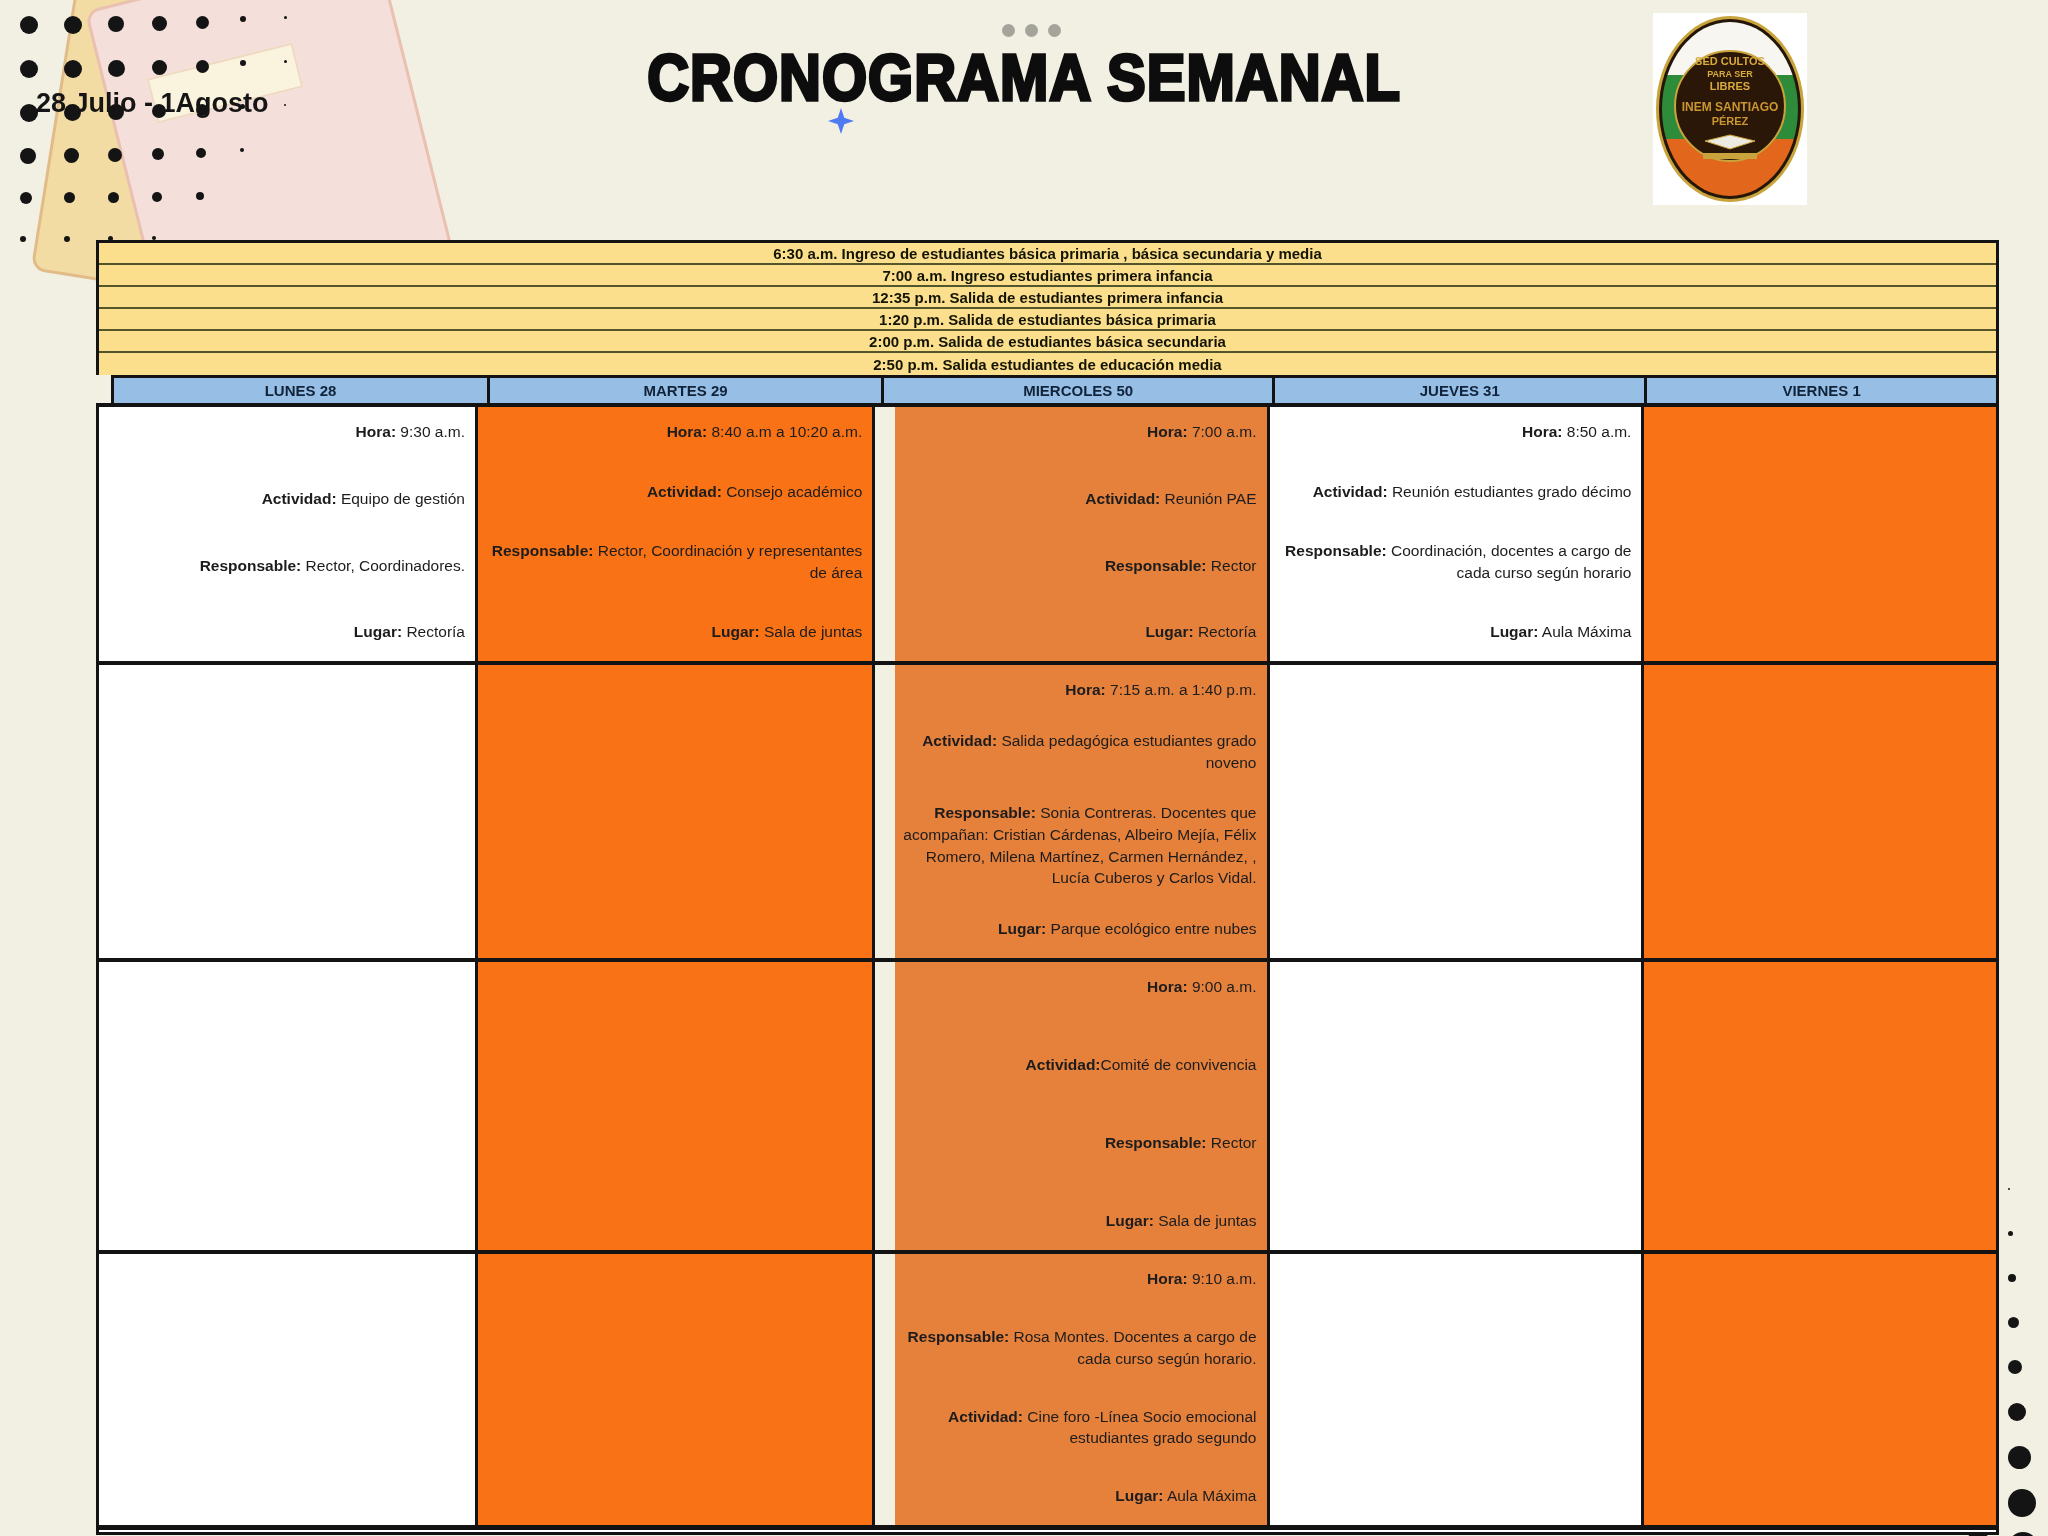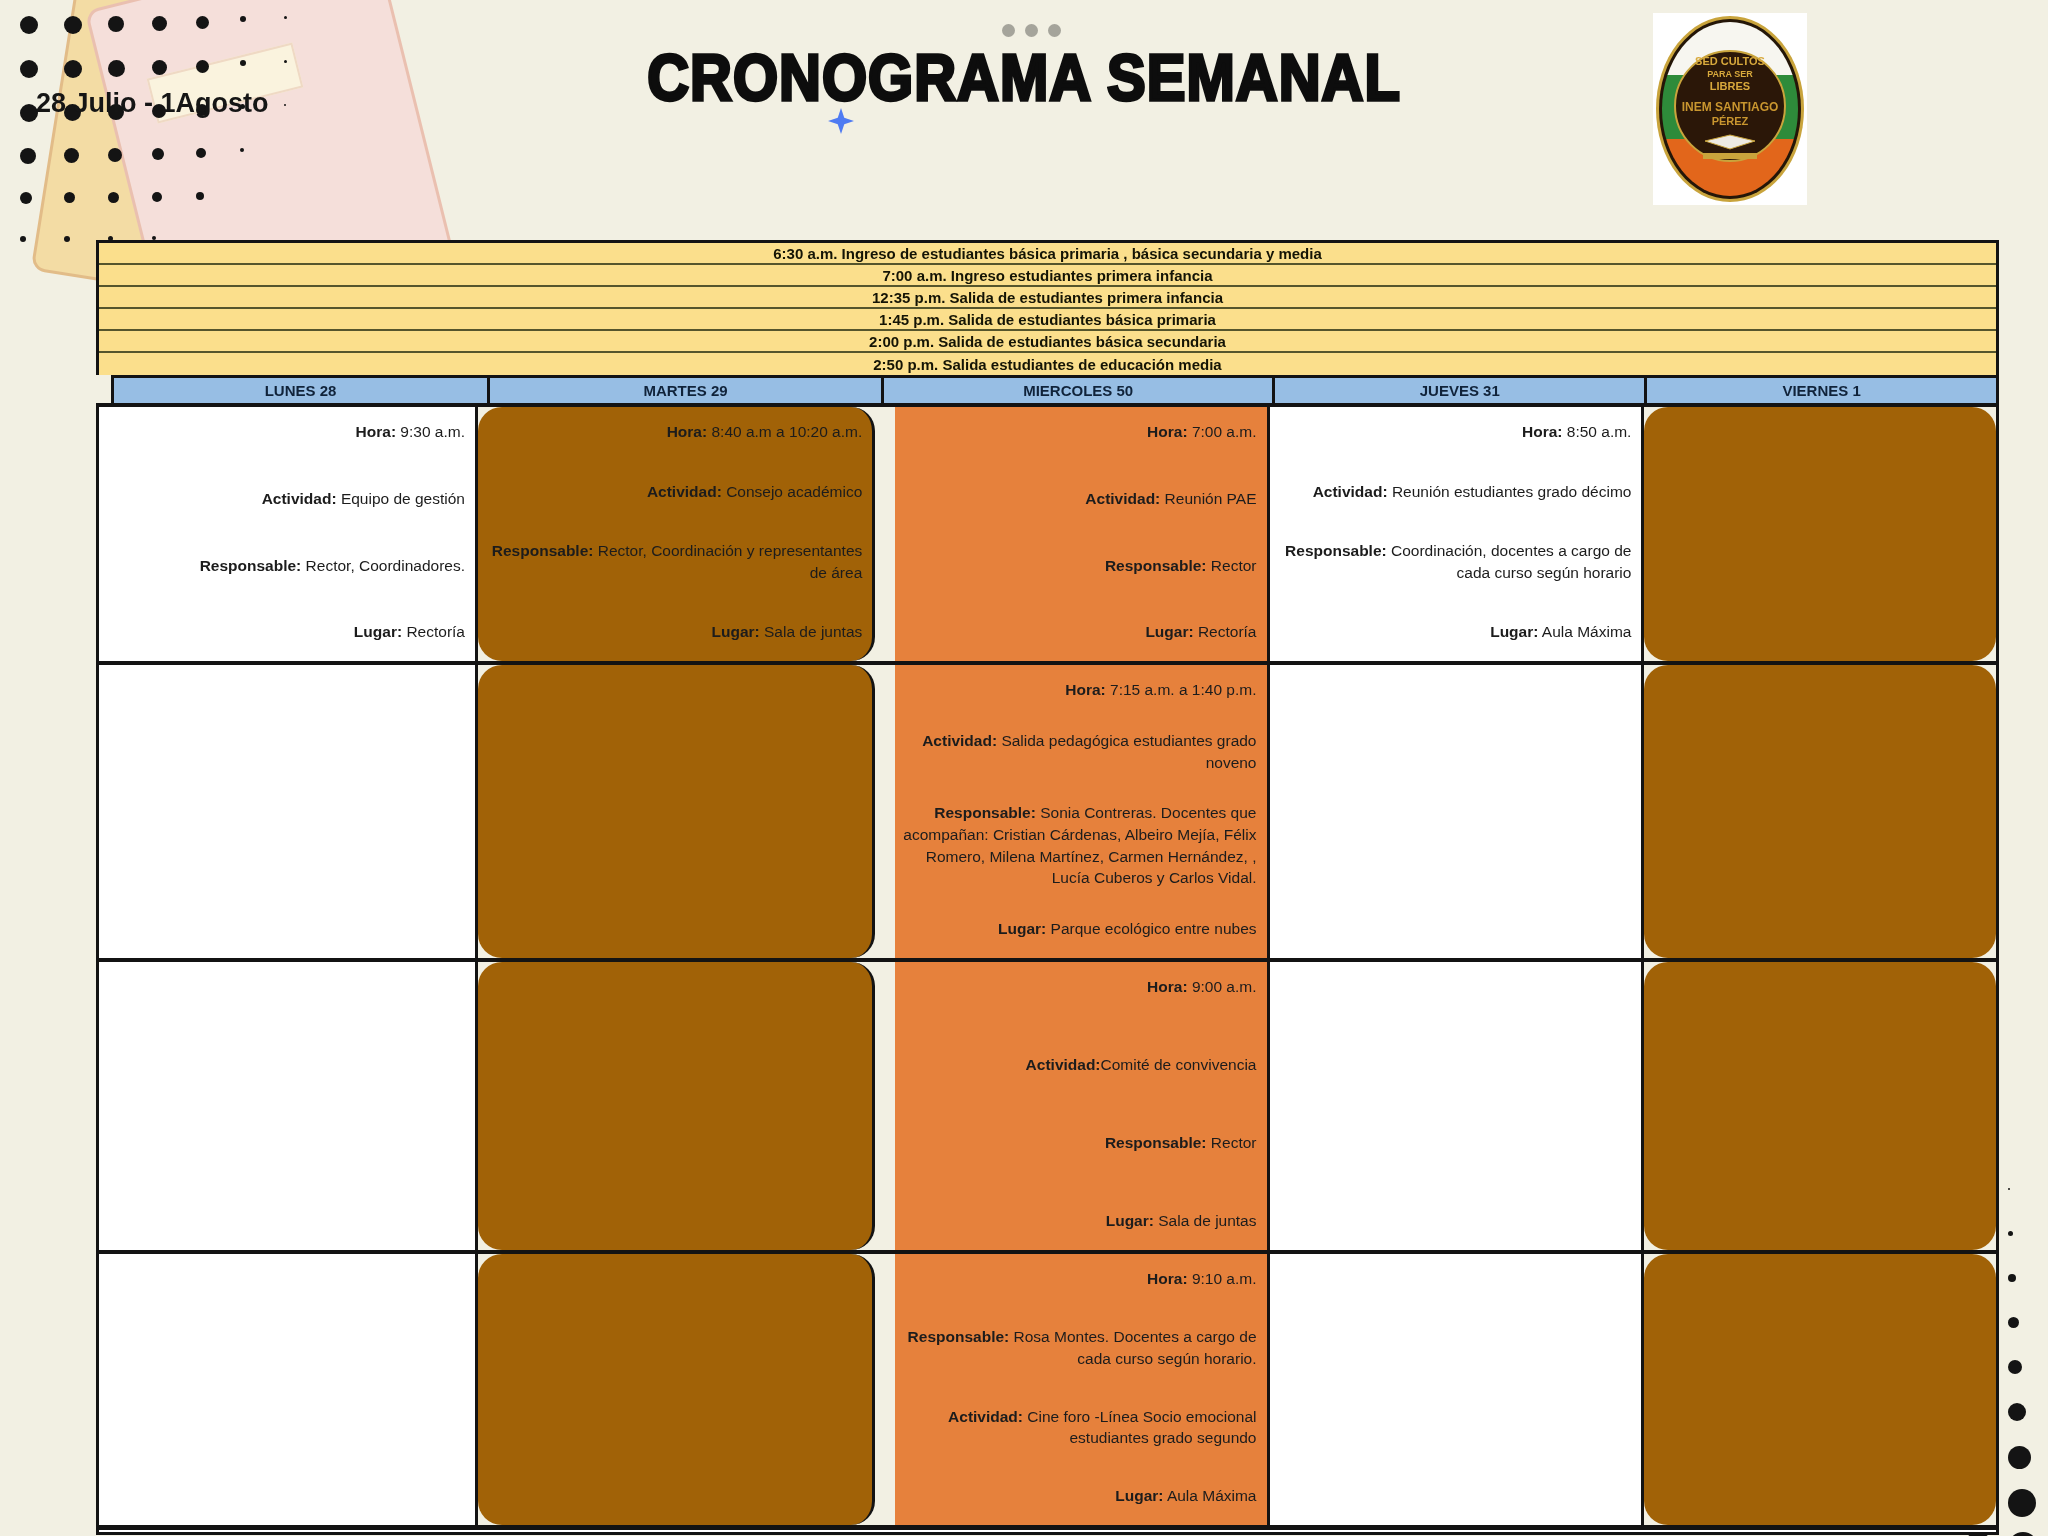--- a/index.html
+++ b/index.html
@@ -45,21 +45,21 @@
   .day-row{height:28px;margin-left:15px;}
   .day-cell{background:#97BEE4;display:flex;align-items:center;justify-content:center;
             font-size:15px;font-weight:700;color:#10233a;border-right:3px solid #131313;}
   .day-cell:last-child{border-right:0;}
 
   .cell{border-right:3px solid #131313;padding:14px 10px 18px 8px;
         display:flex;flex-direction:column;justify-content:space-between;
         font-size:15.5px;line-height:1.4;color:#1c1c1c;text-align:right;}
   .cell:last-child{border-right:0;}
   .bg-white{background:#ffffff;}
-  .bg-green{background:#a16207;border-radius:24px;}
+  .bg-green{background:#f97316;}
   .bg-orange{background:#E6813C;margin-left:20px;}
   .r1{height:254px;}
   .r2{height:293px;}
   .r3{height:288px;}
   .r4{height:271px;}
   .field{margin:0;}
   .lbl{font-weight:700;}
   .bottom-strip{height:10px;background:#ffffff;border:3px solid #131313;border-top:5px solid #131313;}
 </style>
 </head>
@@ -161,21 +161,21 @@
     <path d="M52 128 L77 122 L102 128 L77 136 Z" fill="#EDEAE2" stroke="#C9A43C" stroke-width="1"></path>
     <rect x="50" y="140" width="54" height="6" fill="#C9A43C"></rect>
   </svg>
 
   <div class="table">
 
     <div class="notes">
       <div class="note-row">6:30 a.m. Ingreso de estudiantes básica primaria , básica secundaria y media</div>
       <div class="note-row">7:00 a.m. Ingreso  estudiantes primera  infancia</div>
       <div class="note-row">12:35 p.m. Salida de estudiantes primera infancia</div>
-      <div class="note-row">1:45 p.m. Salida de estudiantes básica primaria</div>
+      <div class="note-row">1:20 p.m. Salida de estudiantes básica primaria</div>
       <div class="note-row">2:00 p.m. Salida de estudiantes básica secundaria</div>
       <div class="note-row">2:50 p.m.  Salida estudiantes de educación media</div>
     </div>
 
     <div class="grid-row day-row">
       <div class="day-cell">LUNES 28</div>
       <div class="day-cell">MARTES 29</div>
       <div class="day-cell">MIERCOLES 50</div>
       <div class="day-cell">JUEVES 31</div>
       <div class="day-cell">VIERNES 1</div>

